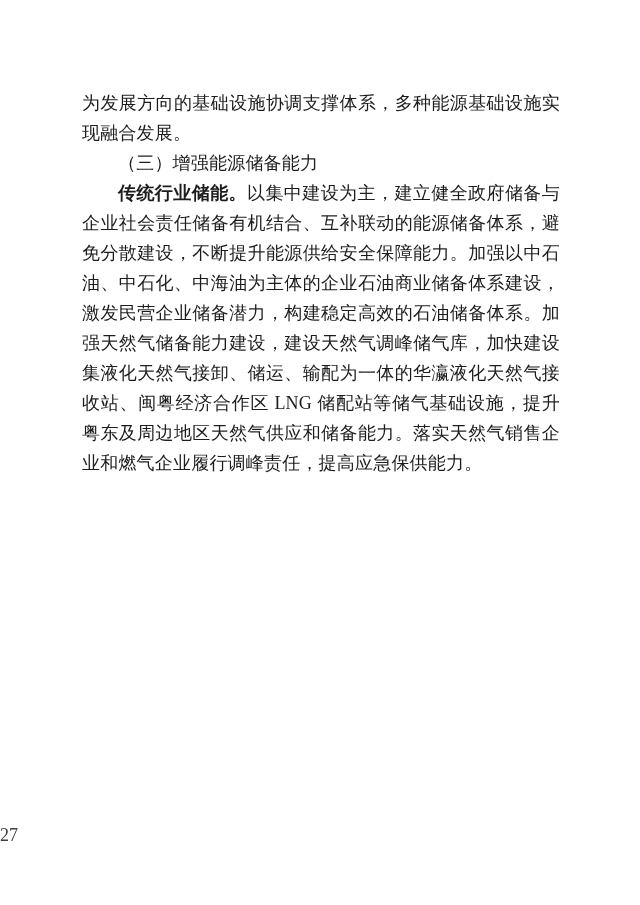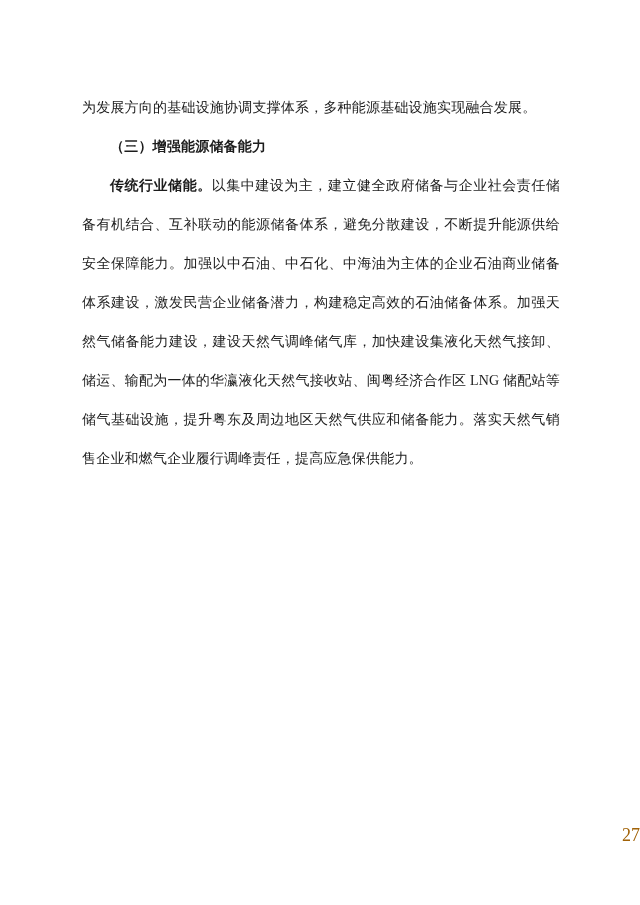--- a/index.html
+++ b/index.html
@@ -24,42 +24,42 @@
     font-size: 17.5px;
     line-height: 30.2px;
     text-align: justify;
     text-justify: inter-character;
     letter-spacing: 0.2px;
   }
   .text-column p,
   .text-column h3 {
     margin: 0;
     padding: 0;
-    font-size: 14px;
-    line-height: 39px;
+    font-size: 18px;
+    line-height: 30px;
   }
   .indent {
     text-indent: 2em;
   }
   .heading {
-    font-weight: bold;
+    font-weight: normal;
   }
   .lead {
     font-weight: bold;
     font-family: Liberation Serif, serif;
   }
   .page-number {
     position: absolute;
     left: 0;
     right: 0;
     top: 822px;
-    text-align: right;
+    text-align: left;
     font-size: 18px;
     line-height: 26px;
-    color: #a16207;
+    color: #404040;
   }
 </style>
 </head>
 <body>
 
 <div class="page">
   <div class="text-column">
 
     <p>
       <span>为发展方向的基础设施协调支撑体系，多种能源基础设施实现融合发展。</span>

